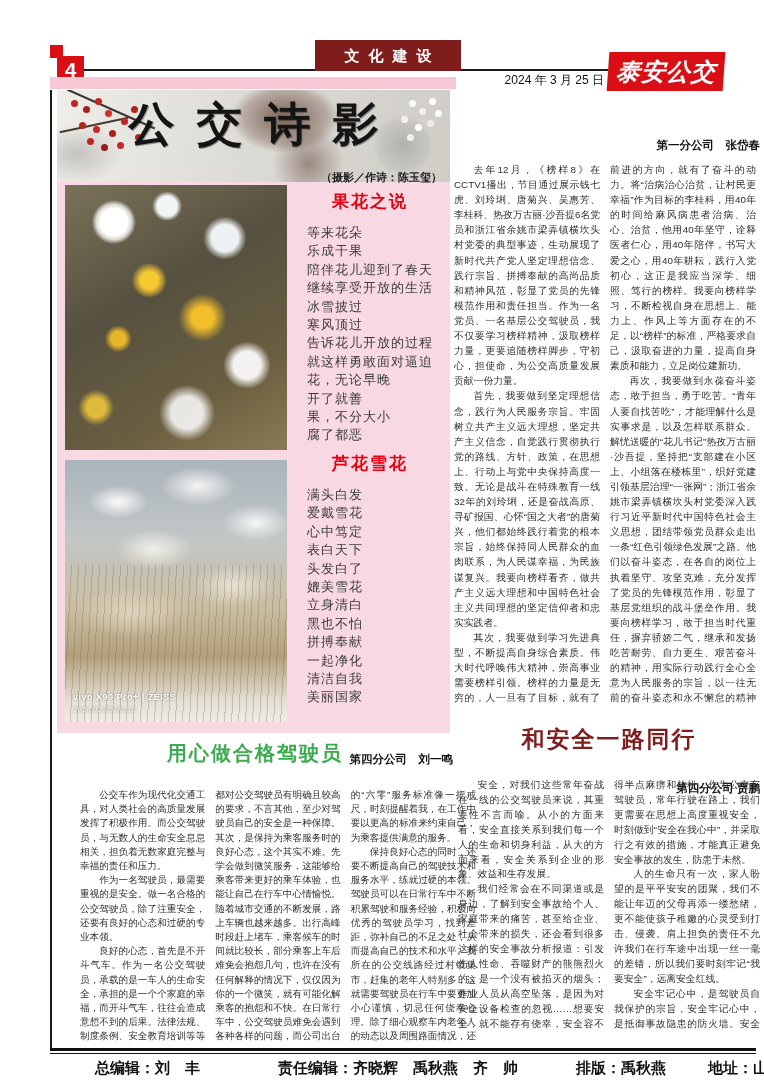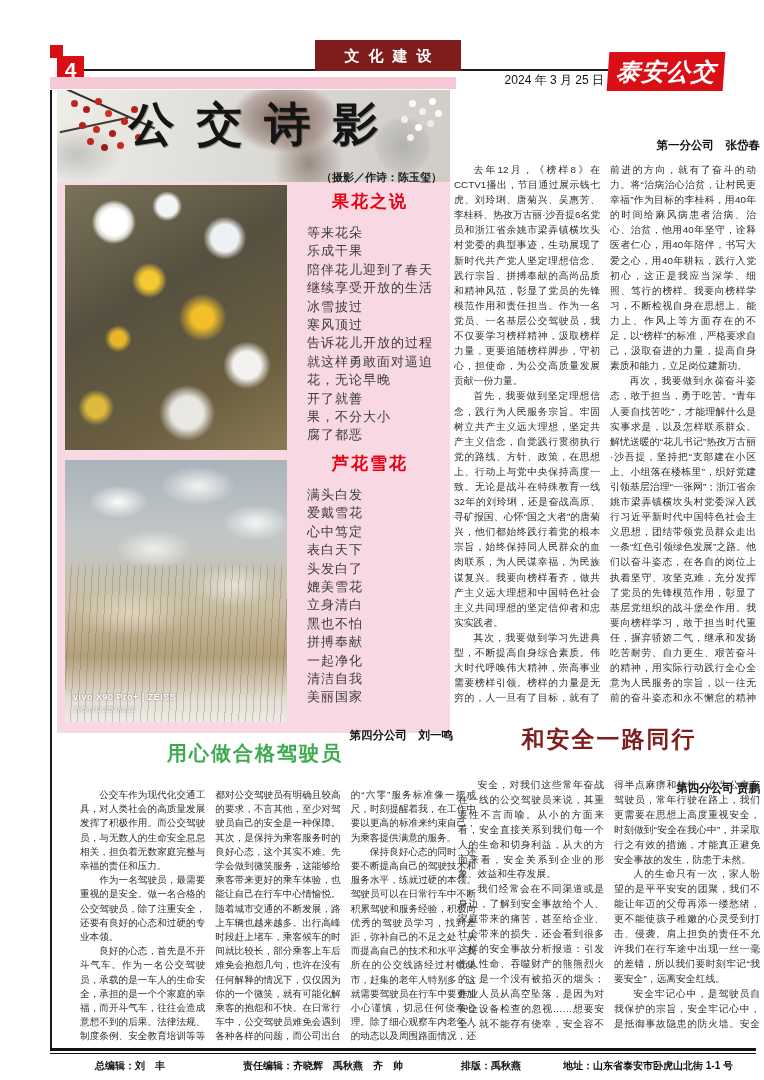--- a/index.html
+++ b/index.html
@@ -76,32 +76,32 @@
   .poem-lines div{font-size:13px;line-height:18.4px;color:#3c3c3c;letter-spacing:1px;padding-left:12px;}
 
   
   .art-title{position:absolute;text-align:center;font-weight:bold;}
   .t-model{left:458px;top:98px;width:302px;font-size:21px;color:#d6251c;letter-spacing:.5px;}
   .t-safety{left:458px;top:724px;width:302px;font-size:23px;color:#7f1d1d;letter-spacing:2px;}
   .t-driver{left:57px;top:740px;width:396px;font-size:20px;color:#3caa4e;letter-spacing:2px;}
   .byline{position:absolute;text-align:right;font-size:11.5px;font-weight:bold;color:#111;}
   .b-model{left:458px;top:138px;width:302px;}
   .b-safety{left:458px;top:757px;width:302px;margin-top:24px;}
-  .b-driver{left:57px;top:728px;width:396px;}
+  .b-driver{left:57px;top:752px;width:396px;}
 
   .art-body{position:absolute;overflow:hidden;text-align:justify;color:#2e2e2e;}
   .art-body p{margin:0;text-indent:2em;}
   .body-model{left:454px;top:162px;width:302px;height:553px;column-count:2;column-gap:10px;font-size:9.8px;line-height:15.1px;}
   .body-safety{left:458px;top:778px;width:302px;height:268px;column-count:2;column-gap:10px;font-size:9.8px;line-height:14.9px;}
   .body-driver{left:57px;top:788px;width:396px;height:258px;column-count:3;column-gap:10px;font-size:9.6px;line-height:14.2px;margin-left:23px;}
 
   
   .footer-rule-a{position:absolute;left:50px;top:1048px;width:706px;height:3px;background:#111;}
   .footer-rule-b{position:absolute;left:50px;top:1053px;width:706px;height:1px;background:#111;}
-  .footer{position:absolute;left:50px;top:1059px;width:706px;display:flex;font-size:10px;font-weight:bold;color:#111;}
+  .footer{position:absolute;left:50px;top:1059px;width:706px;display:flex;font-size:15px;font-weight:bold;color:#111;}
   .footer span{white-space:nowrap;}
   .f-chief{margin-left:45px;} .f-duty{margin-left:78px;} .f-layout{margin-left:58px;} .f-addr{margin-left:42px;}
 </style>
 </head>
 <body>
 
 <div class="page">
 
   <div class="corner-notch"></div>
   <div class="page-num">4</div>

